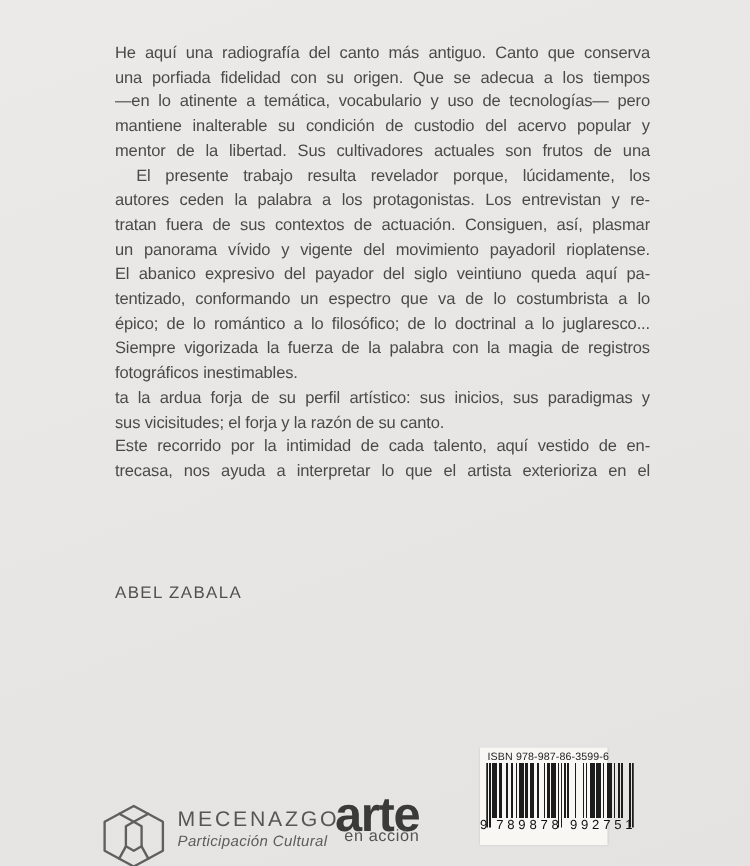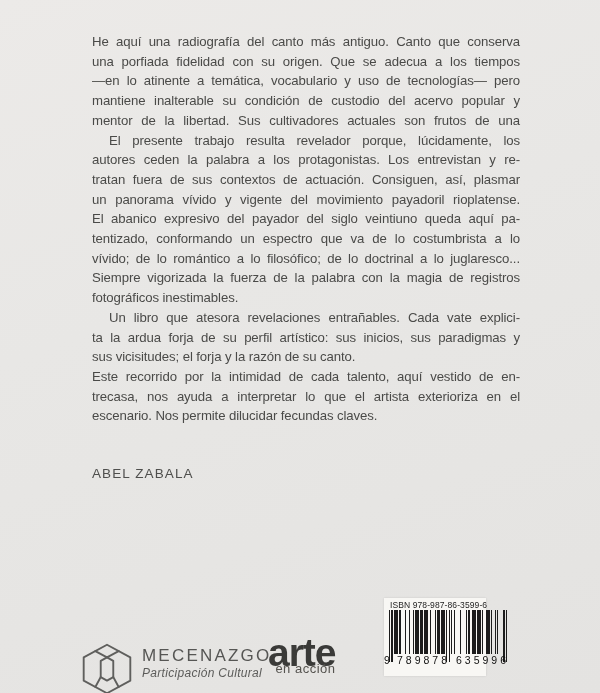--- a/index.html
+++ b/index.html
@@ -64,33 +64,31 @@
         <div class="line">mantiene inalterable su condición de custodio del acervo popular y</div>
         <div class="line">mentor de la libertad. Sus cultivadores actuales son frutos de una</div>
       </div>
       <div class="para">
         <div class="line indent">El presente trabajo resulta revelador porque, lúcidamente, los</div>
         <div class="line">autores ceden la palabra a los protagonistas. Los entrevistan y re-</div>
         <div class="line">tratan fuera de sus contextos de actuación. Consiguen, así, plasmar</div>
         <div class="line">un panorama vívido y vigente del movimiento payadoril rioplatense.</div>
         <div class="line">El abanico expresivo del payador del siglo veintiuno queda aquí pa-</div>
         <div class="line">tentizado, conformando un espectro que va de lo costumbrista a lo</div>
-        <div class="line">vívido; de lo romántico a lo filosófico; de lo doctrinal a lo juglaresco...</div>
+        <div class="line">épico; de lo romántico a lo filosófico; de lo doctrinal a lo juglaresco...</div>
         <div class="line">Siempre vigorizada la fuerza de la palabra con la magia de registros</div>
         <div class="line last">fotográficos inestimables.</div>
       </div>
       <div class="para">
-        <div class="line indent">Un libro que atesora revelaciones entrañables. Cada vate explici-</div>
         <div class="line">ta la ardua forja de su perfil artístico: sus inicios, sus paradigmas y</div>
         <div class="line last">sus vicisitudes; el forja y la razón de su canto.</div>
       </div>
       <div class="para">
         <div class="line">Este recorrido por la intimidad de cada talento, aquí vestido de en-</div>
         <div class="line">trecasa, nos ayuda a interpretar lo que el artista exterioriza en el</div>
-        <div class="line last">escenario. Nos permite dilucidar fecundas claves.</div>
       </div>
     </div>
 
   <div class="author">ABEL ZABALA</div>
 
   <div class="mecenazgo">
     <span>
       <svg width="54" height="52" viewBox="0 0 60 58" fill="none">
         <g stroke="#5f5f5d" stroke-width="2.1" stroke-linejoin="round" stroke-linecap="round">
           <path d="M30 2 L56 16 L56 42 L30 56 L4 42 L4 16 Z"></path>
@@ -159,17 +157,17 @@
           <rect x="99.37" y="0" width="1.29" height="44" fill="#1c1c1c"></rect>
           <rect x="101.85" y="0" width="1.29" height="44" fill="#1c1c1c"></rect>
           <rect x="105.58" y="0" width="1.29" height="44" fill="#1c1c1c"></rect>
           <rect x="108.06" y="0" width="1.29" height="44" fill="#1c1c1c"></rect>
           <rect x="114.27" y="0" width="1.29" height="52" fill="#1c1c1c"></rect>
           <rect x="116.76" y="0" width="1.29" height="52" fill="#1c1c1c"></rect>
         </svg></div>
     <div class="barcode-digits">
       <span class="digit-left">9</span>
       <span class="digits-g1">789878</span>
-      <span class="digits-g2">635996</span>
+      <span class="digits-g2">992751</span>
     </div>
   </div>
 
 </div>
 
 </body></html>

